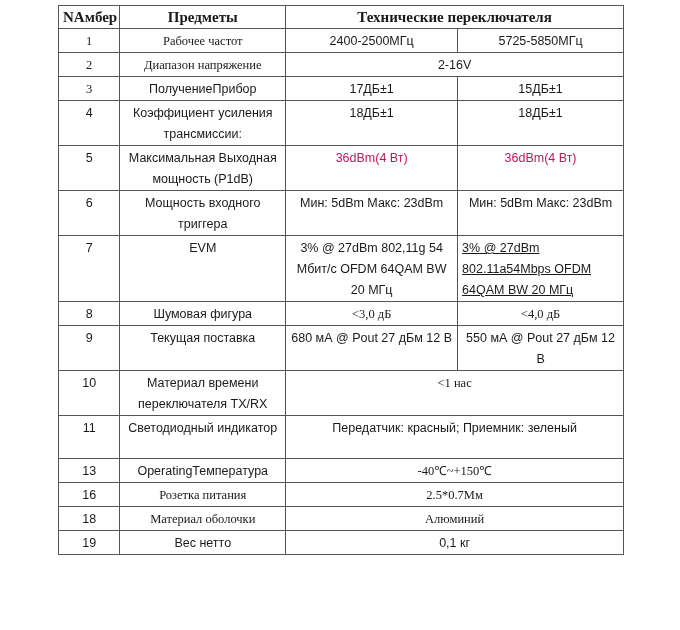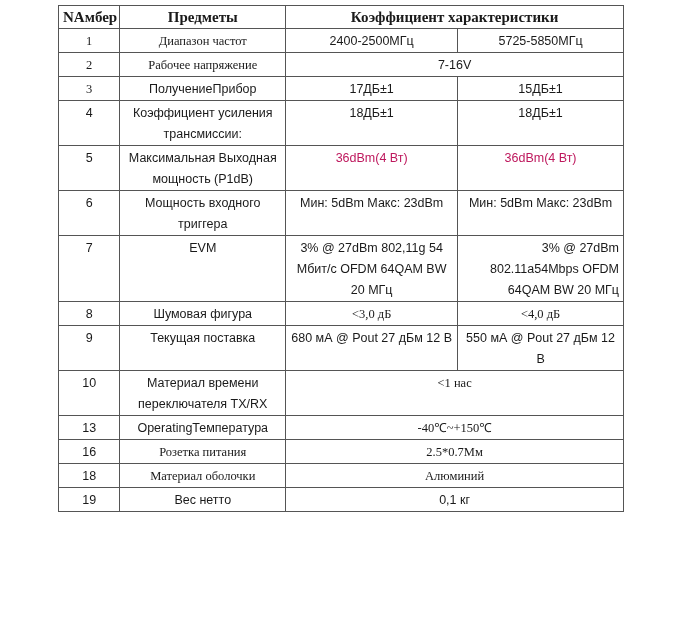--- a/index.html
+++ b/index.html
@@ -47,34 +47,34 @@
   <colgroup>
     <col class="c-num">
       <col class="c-item">
       <col class="c-a">
       <col class="c-b">
   </colgroup>
   <tbody>
       <tr>
     <th>NАмбер</th>
     <th>Предметы</th>
-    <th colspan="2">Коэффициент характеристики</th>
+    <th colspan="2">Технические переключателя</th>
   </tr>
 
   <tr class="h1">
     <td class="serif">1</td>
-    <td class="serif">Диапазон частот</td>
+    <td class="serif">Рабочее частот</td>
     <td class="sans">2400-2500МГц</td>
     <td class="sans">5725-5850МГц</td>
   </tr>
 
   <tr class="h1">
     <td class="serif">2</td>
-    <td class="serif">Рабочее напряжение</td>
-    <td colspan="2" class="sans">7-16V</td>
+    <td class="serif">Диапазон напряжение</td>
+    <td colspan="2" class="sans">2-16V</td>
   </tr>
 
   <tr class="h1">
     <td class="serif">3</td>
     <td class="sans">ПолучениеПрибор</td>
     <td class="sans">17ДБ±1</td>
     <td class="sans">15ДБ±1</td>
   </tr>
 
   <tr class="h2">
@@ -95,21 +95,21 @@
     <td class="sans">6</td>
     <td class="sans">Мощность входного триггера</td>
     <td class="sans small">Мин: 5dBm Макс: 23dBm</td>
     <td class="sans small">Мин: 5dBm Макс: 23dBm</td>
   </tr>
 
   <tr class="h3">
     <td class="sans">7</td>
     <td class="sans">EVM</td>
     <td class="sans">3% @ 27dBm 802,11g 54 Мбит/с OFDM 64QAM BW 20 МГц</td>
-    <td class="sans" style="text-align:right;">3% @ 27dBm 802.11a54Mbps OFDM 64QAM BW 20 МГц</td>
+    <td class="sans" style="text-align:left;text-decoration:underline;">3% @ 27dBm 802.11a54Mbps OFDM 64QAM BW 20 МГц</td>
   </tr>
 
   <tr class="h1">
     <td class="sans">8</td>
     <td class="sans">Шумовая фигура</td>
     <td class="serif small">&lt;3,0 дБ</td>
     <td class="serif small">&lt;4,0 дБ</td>
   </tr>
 
   <tr class="h2">
@@ -118,20 +118,25 @@
     <td class="sans">680 мА @ Pout 27 дБм 12 В</td>
     <td class="sans">550 мА @ Pout 27 дБм 12 В</td>
   </tr>
 
   <tr class="h2">
     <td class="sans">10</td>
     <td class="sans">Материал времени переключателя TX/RX</td>
     <td colspan="2" class="serif">&lt;1 нас</td>
   </tr>
 
+  <tr class="h2">
+    <td class="sans">11</td>
+    <td class="sans">Светодиодный индикатор</td>
+    <td colspan="2" class="sans">Передатчик: красный; Приемник: зеленый</td>
+  </tr>
 
 
   <tr class="h1">
     <td class="sans">13</td>
     <td class="sans">OperatingТемпература</td>
     <td colspan="2" class="serif small">-40℃~+150℃</td>
   </tr>
 
 
 

